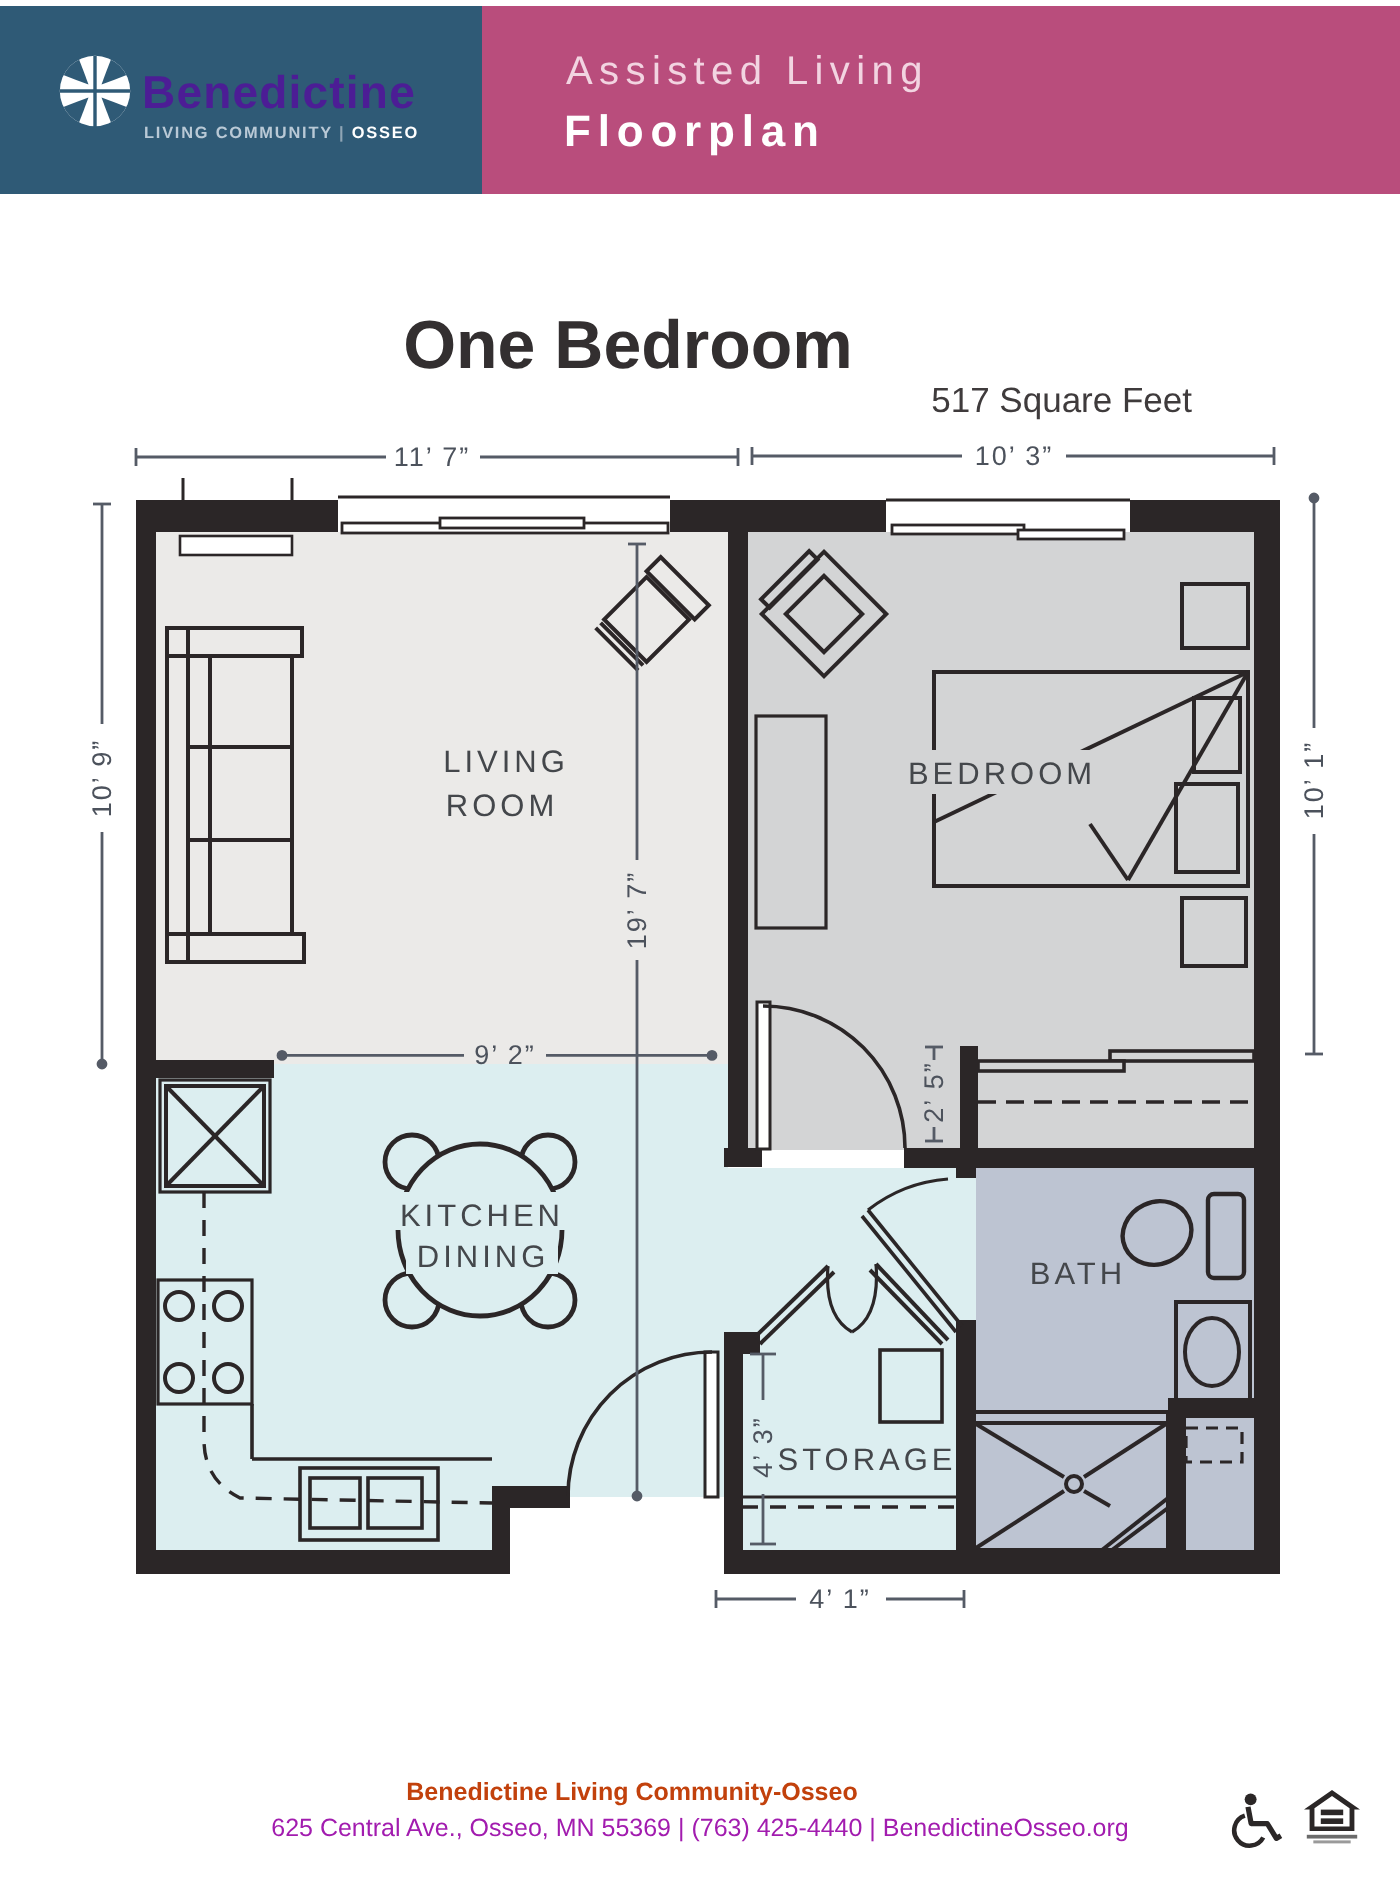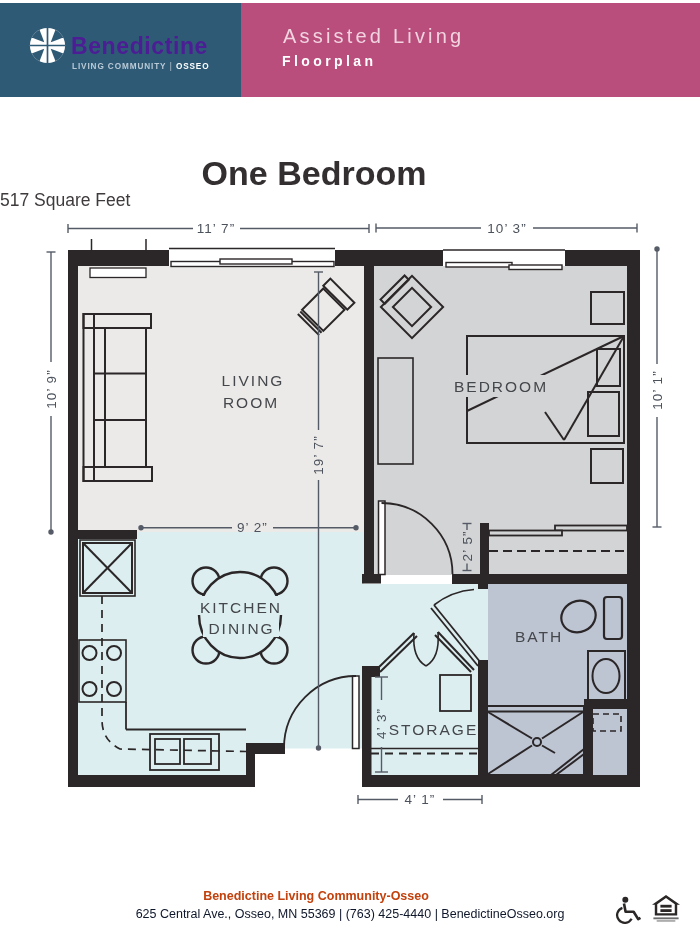--- a/index.html
+++ b/index.html
@@ -31,25 +31,25 @@
     <line x1="19.5" y1="2" x2="19.5" y2="37.5"></line>
   </g>
 </svg>
 
 <div class="abs" style="left:71px;top:33px;color:#4c1d95;font-size:23px;font-weight:bold;letter-spacing:0.6px;">Benedictine</div>
 
 <div class="abs" style="left:72px;top:62px;color:#b9c9d6;font-size:8.2px;font-weight:bold;letter-spacing:0.9px;">LIVING COMMUNITY <span style="color:#8fa5b5;">|</span> <span style="color:#ffffff;">OSSEO</span></div>
 
 <div class="abs" style="left:283px;top:25px;color:#f2d4e1;font-size:20px;letter-spacing:3.2px;">Assisted Living</div>
 
-<div class="abs" style="left:282px;top:53px;color:#ffffff;font-size:14px;font-weight:bold;letter-spacing:3.4px;">Floorplan</div>
+<div class="abs" style="left:282px;top:53px;color:#ffffff;font-size:22px;font-weight:bold;letter-spacing:3.4px;">Floorplan</div>
 
 <div class="abs" style="left:0;top:154px;width:628px;text-align:center;color:#332f30;font-size:34px;font-weight:bold;">One Bedroom</div>
 
-<div class="abs" style="left:0;top:190px;width:596px;text-align:left;color:#3f3b3c;font-size:17.5px;">517 Square Feet</div>
+<div class="abs" style="left:0;top:190px;width:596px;text-align:right;color:#3f3b3c;font-size:17.5px;">517 Square Feet</div>
 
 <svg id="plan" class="abs" style="left:0;top:210px;" width="700" height="610" viewBox="0 210 700 610">
 
 <g>
       <rect x="78" y="266" width="286" height="266" fill="#ebeae8"></rect>
     </g>
 
 <g>
       <rect x="78" y="532" width="286" height="243" fill="#dceef0"></rect>
 <rect x="364" y="584" width="124" height="191" fill="#dceef0"></rect>
@@ -428,21 +428,21 @@
     </g>
 
 <g>
       <text x="433.5" y="735" text-anchor="middle" font-size="15.5" letter-spacing="2" fill="#44474b">STORAGE</text>
     </g>
 
 </svg>
 
 <div class="abs" style="left:0;top:889px;width:632px;text-align:center;color:#c2410c;font-size:12.5px;font-weight:bold;">Benedictine Living Community-Osseo</div>
 
-<div class="abs" style="left:0;top:907px;width:700px;text-align:center;color:#0f172a;font-size:12.5px;">625 Central Ave., Osseo, MN 55369 | (763) 425-4440 | BenedictineOsseo.org</div>
+<div class="abs" style="left:0;top:907px;width:700px;text-align:center;color:#a21caf;font-size:12.5px;">625 Central Ave., Osseo, MN 55369 | (763) 425-4440 | BenedictineOsseo.org</div>
 
 <svg class="abs" style="left:615px;top:896px;" width="32" height="28" viewBox="0 0 36 32">
   <circle cx="11.5" cy="4.2" r="3.4" fill="#2b2727"></circle>
   <path d="M10,8.5 l1.8,9.5 l9.2,0 l5.2,8.5 l2.6,-1.5" fill="none" stroke="#2b2727" stroke-width="3" stroke-linejoin="round"></path>
   <path d="M8.2,13.5 a8.8,8.8 0 1 0 10.5,12.5" fill="none" stroke="#2b2727" stroke-width="2.6"></path>
 </svg>
 
 <svg class="abs" style="left:651px;top:895px;" width="30" height="28" viewBox="0 0 32 30">
   <path d="M16,0 L31,10.5 L28,10.5 L28,22 L4,22 L4,10.5 L1,10.5 Z M16,3.2 L6.6,9.8 L6.6,19.5 L25.4,19.5 L25.4,9.8 Z" fill="#2b2727" fill-rule="evenodd"></path>
   <rect x="10" y="10.5" width="12" height="3" fill="#2b2727"></rect>

